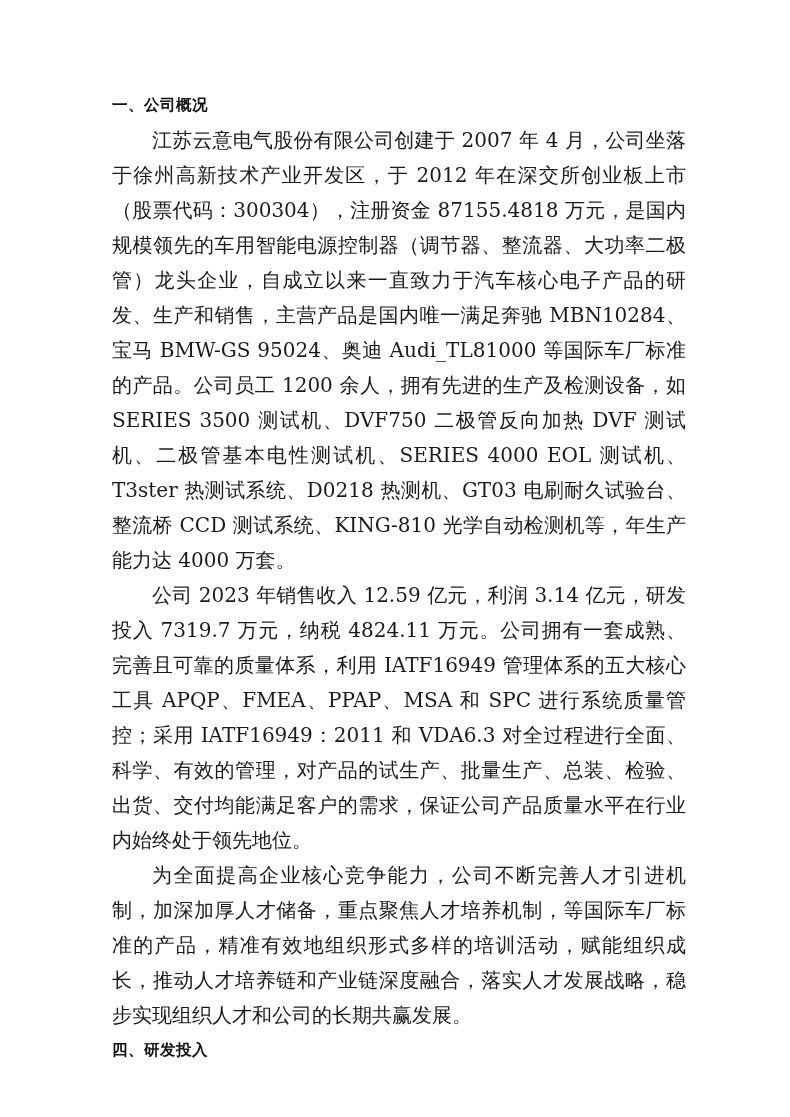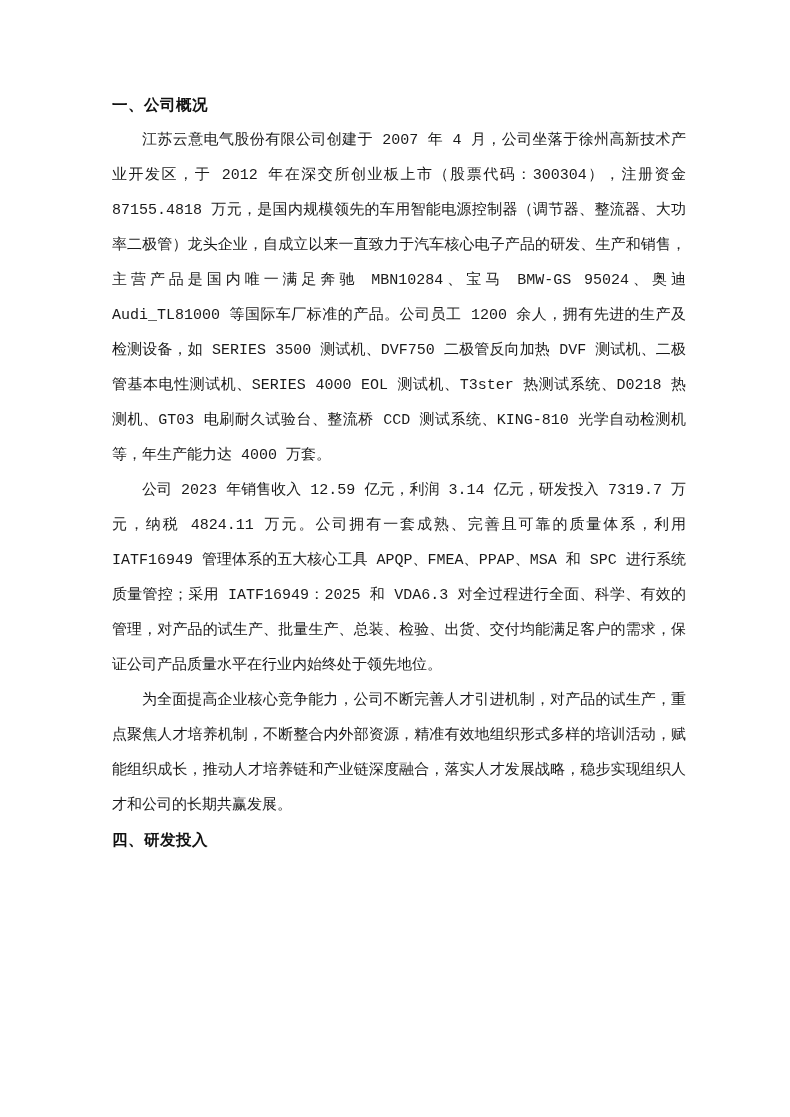--- a/index.html
+++ b/index.html
@@ -34,36 +34,35 @@
     padding: 0;
     letter-spacing: 0.5px;
     color: #111;
   }
   p.para {
     margin: 0;
     padding: 0;
     text-indent: 2em;
     text-align: justify;
     text-justify: inter-ideograph;
-    font-size: 15px;
+    font-size: 20px;
     line-height: 35px;
     color: #1a1a1a;
     word-break: break-word;
-    font-family: Liberation Mono, monospace;
   }
 </style>
 </head>
 <body>
 
 <div class="page">
   <div class="doc-body">
 
     <h2 class="heading">一、公司概况</h2>
     <p class="para">江苏云意电气股份有限公司创建于 2007 年 4 月，公司坐落于徐州高新技术产业开发区，于 2012 年在深交所创业板上市（股票代码：300304），注册资金 87155.4818 万元，是国内规模领先的车用智能电源控制器（调节器、整流器、大功率二极管）龙头企业，自成立以来一直致力于汽车核心电子产品的研发、生产和销售，主营产品是国内唯一满足奔驰 MBN10284、宝马 BMW-GS 95024、奥迪 Audi_TL81000 等国际车厂标准的产品。公司员工 1200 余人，拥有先进的生产及检测设备，如 SERIES 3500 测试机、DVF750 二极管反向加热 DVF 测试机、二极管基本电性测试机、SERIES 4000 EOL 测试机、T3ster 热测试系统、D0218 热测机、GT03 电刷耐久试验台、整流桥 CCD 测试系统、KING-810 光学自动检测机等，年生产能力达 4000 万套。</p>
-    <p class="para">公司 2023 年销售收入 12.59 亿元，利润 3.14 亿元，研发投入 7319.7 万元，纳税 4824.11 万元。公司拥有一套成熟、完善且可靠的质量体系，利用 IATF16949 管理体系的五大核心工具 APQP、FMEA、PPAP、MSA 和 SPC 进行系统质量管控；采用 IATF16949：2025 和 VDA6.3 对全过程进行全面、科学、有效的管理，对产品的试生产、批量生产、总装、检验、出货、交付均能满足客户的需求，保证公司产品质量水平在行业内始终处于领先地位。</p>
+    <p class="para">公司 2023 年销售收入 12.59 亿元，利润 3.14 亿元，研发投入 7319.7 万元，纳税 4824.11 万元。公司拥有一套成熟、完善且可靠的质量体系，利用 IATF16949 管理体系的五大核心工具 APQP、FMEA、PPAP、MSA 和 SPC 进行系统质量管控；采用 IATF16949：2011 和 VDA6.3 对全过程进行全面、科学、有效的管理，对产品的试生产、批量生产、总装、检验、出货、交付均能满足客户的需求，保证公司产品质量水平在行业内始终处于领先地位。</p>
 
 
-    <p class="para">为全面提高企业核心竞争能力，公司不断完善人才引进机制，对产品的试生产，重点聚焦人才培养机制，不断整合内外部资源，精准有效地组织形式多样的培训活动，赋能组织成长，推动人才培养链和产业链深度融合，落实人才发展战略，稳步实现组织人才和公司的长期共赢发展。</p>
+    <p class="para">为全面提高企业核心竞争能力，公司不断完善人才引进机制，加深加厚人才储备，重点聚焦人才培养机制，等国际车厂标准的产品，精准有效地组织形式多样的培训活动，赋能组织成长，推动人才培养链和产业链深度融合，落实人才发展战略，稳步实现组织人才和公司的长期共赢发展。</p>
 
     <h2 class="heading">四、研发投入</h2>
 
   </div>
 </div>
 
 </body></html>

